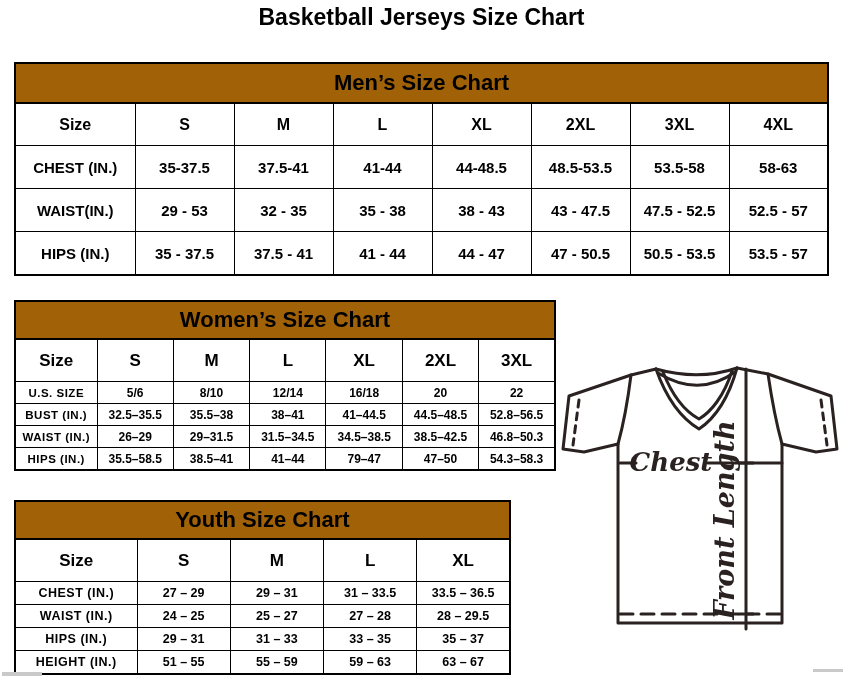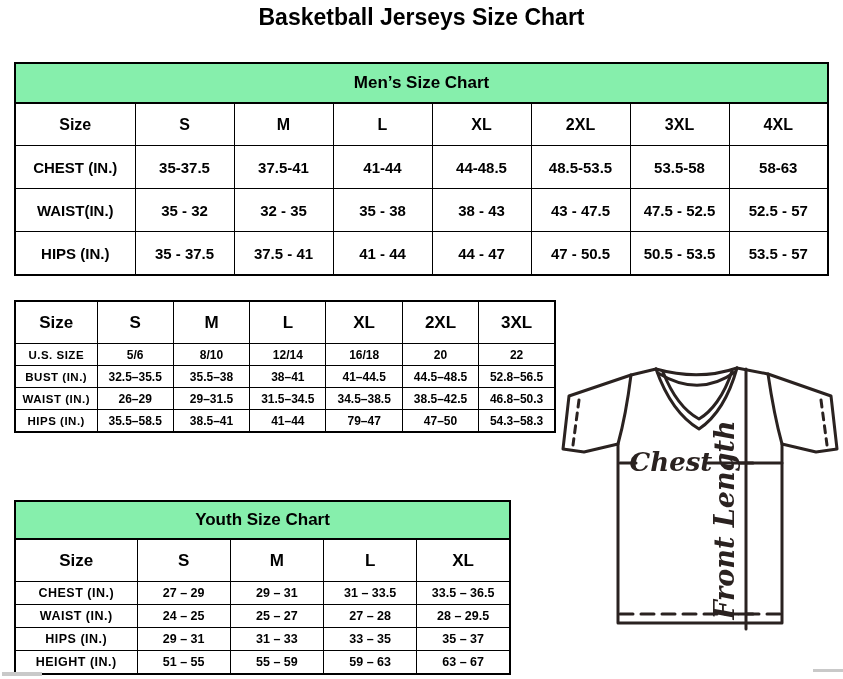--- a/index.html
+++ b/index.html
@@ -13,21 +13,21 @@
   }
   table.sizes{
     position:absolute;border-collapse:collapse;table-layout:fixed;
     border:2px solid #000;background:#fff;
   }
   table.sizes th,table.sizes td{
     border:1px solid #000;text-align:center;vertical-align:middle;
     padding:0;font-weight:bold;overflow:hidden;white-space:nowrap;
   }
   table.sizes tr.band th{
-    background:#86efac;border:2px solid #000;font-size:17px;
+    background:#a16207;border:2px solid #000;font-size:22px;
   }
   
   table.men{left:14px;top:62px;width:815px;}
   table.men tr.band th{height:38px;}
   table.men tr.head th{height:41px;font-size:16px;}
   table.men tr.datarow th,table.men tr.datarow td{height:42px;font-size:15px;}
   table.men col.c0{width:120px;}
   
   table.women{left:14px;top:300px;width:542px;}
   table.women tr.band th{height:36px;}
@@ -91,21 +91,21 @@
           <td>35-37.5</td>
           <td>37.5-41</td>
           <td>41-44</td>
           <td>44-48.5</td>
           <td>48.5-53.5</td>
           <td>53.5-58</td>
           <td>58-63</td>
         </tr>
         <tr class="datarow">
           <th>WAIST(IN.)</th>
-          <td>35 - 32</td>
+          <td>29 - 53</td>
           <td>32 - 35</td>
           <td>35 - 38</td>
           <td>38 - 43</td>
           <td>43 - 47.5</td>
           <td>47.5 - 52.5</td>
           <td>52.5 - 57</td>
         </tr>
         <tr class="datarow">
           <th>HIPS (IN.)</th>
           <td>35 - 37.5</td>
@@ -123,20 +123,23 @@
       <colgroup>
         <col class="c0">
         <col>
         <col>
         <col>
         <col>
         <col>
         <col>
       </colgroup>
       <tbody>
+        <tr class="band">
+          <th colspan="7">Women’s Size Chart</th>
+        </tr>
         <tr class="head">
           <th>Size</th>
           <th>S</th>
           <th>M</th>
           <th>L</th>
           <th>XL</th>
           <th>2XL</th>
           <th>3XL</th>
         </tr>
         <tr class="datarow">

